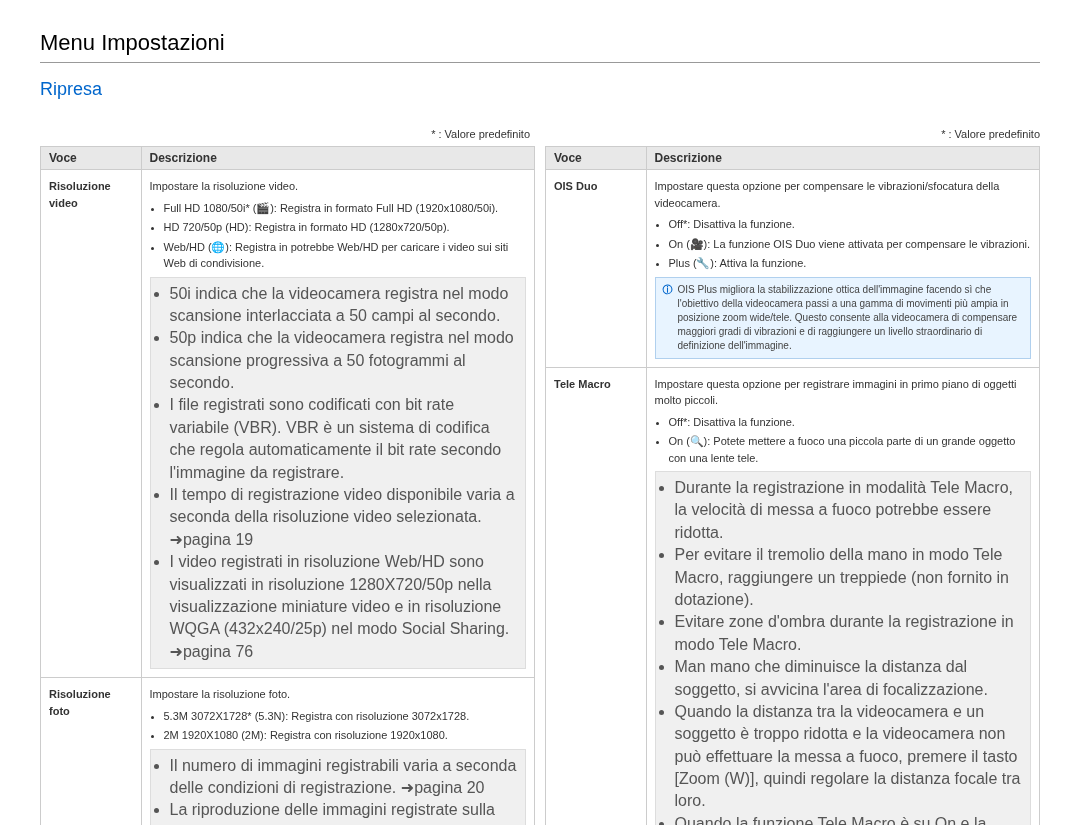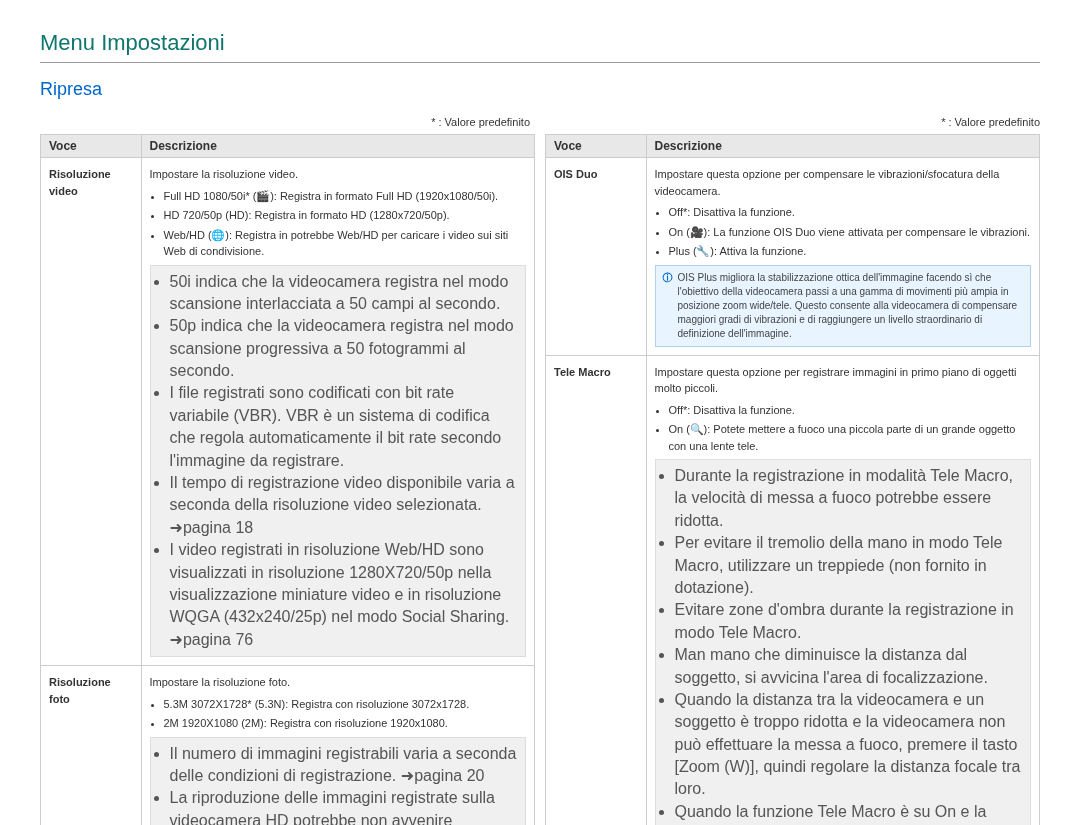--- a/index.html
+++ b/index.html
@@ -8,33 +8,33 @@
       font-size: 12px;
       background: #fff;
       color: #333;
       padding: 30px 40px;
       width: 1080px;
       min-height: 825px;
     }
     h1.main-title {
       font-size: 22px;
       font-weight: normal;
-      color: #0f766e;
+      color: #000000;
       margin-bottom: 6px;
     }
     hr.title-divider {
       border: none;
       border-top: 1px solid #999;
       margin-bottom: 16px;
     }
     h2.section-title {
       font-size: 18px;
       font-weight: normal;
       color: #0066cc;
-      margin-bottom: 16px;
+      margin-bottom: 28px;
     }
     .default-note-row {
       display: flex;
       margin-bottom: 6px;
       font-size: 11px;
       color: #333;
     }
     .default-note-row span {
       flex: 1;
       text-align: right;
@@ -161,21 +161,21 @@
               <ul class="bullet-list">
                 <li>Full HD 1080/50i* (🎬): Registra in formato Full HD (1920x1080/50i).</li>
                 <li>HD 720/50p (HD): Registra in formato HD (1280x720/50p).</li>
                 <li>Web/HD (🌐): Registra in potrebbe Web/HD per caricare i video sui siti Web di condivisione.</li>
               </ul>
               <div class="note-box">
                 <ul>
                   <li>50i indica che la videocamera registra nel modo scansione interlacciata a 50 campi al secondo.</li>
                   <li>50p indica che la videocamera registra nel modo scansione progressiva a 50 fotogrammi al secondo.</li>
                   <li>I file registrati sono codificati con bit rate variabile (VBR). VBR è un sistema di codifica che regola automaticamente il bit rate secondo l'immagine da registrare.</li>
-                  <li>Il tempo di registrazione video disponibile varia a seconda della risoluzione video selezionata. ➜pagina 18</li>
+                  <li>Il tempo di registrazione video disponibile varia a seconda della risoluzione video selezionata. ➜pagina 19</li>
                   <li>I video registrati in risoluzione Web/HD sono visualizzati in risoluzione 1280X720/50p nella visualizzazione miniature video e in risoluzione WQGA (432x240/25p) nel modo Social Sharing. ➜pagina 76</li>
                 </ul>
               </div>
             </td>
           </tr>
           <tr>
             <td>Risoluzione<br>foto</td>
             <td>
               <div class="desc-text">Impostare la risoluzione foto.</div>
               <ul class="bullet-list">
@@ -222,21 +222,21 @@
             <td>Tele Macro</td>
             <td>
               <div class="desc-text">Impostare questa opzione per registrare immagini in primo piano di oggetti molto piccoli.</div>
               <ul class="bullet-list">
                 <li>Off*: Disattiva la funzione.</li>
                 <li>On (🔍): Potete mettere a fuoco una piccola parte di un grande oggetto con una lente tele.</li>
               </ul>
               <div class="note-box">
                 <ul>
                   <li>Durante la registrazione in modalità Tele Macro, la velocità di messa a fuoco potrebbe essere ridotta.</li>
-                  <li>Per evitare il tremolio della mano in modo Tele Macro, utilizzare un treppiede (non fornito in dotazione).</li>
+                  <li>Per evitare il tremolio della mano in modo Tele Macro, raggiungere un treppiede (non fornito in dotazione).</li>
                   <li>Evitare zone d'ombra durante la registrazione in modo Tele Macro.</li>
                   <li>Man mano che diminuisce la distanza dal soggetto, si avvicina l'area di focalizzazione.</li>
                   <li>Quando la distanza tra la videocamera e un soggetto è troppo ridotta e la videocamera non può effettuare la messa a fuoco, premere il tasto [Zoom (W)], quindi regolare la distanza focale tra loro.</li>
                   <li>Quando la funzione Tele Macro è su On e la videocamera ingrandisce un soggetto in modo Tele, la distanza focale minima tra la videocamera e il soggetto è di 50 cm.</li>
                 </ul>
               </div>
             </td>
           </tr>
         </tbody>
     </table>

